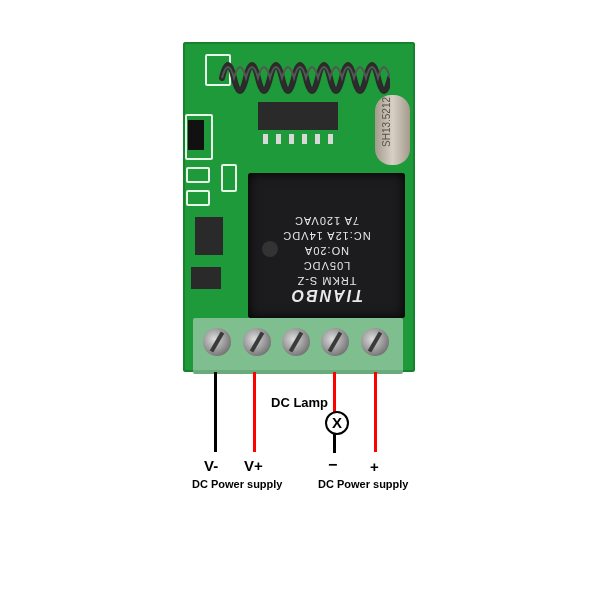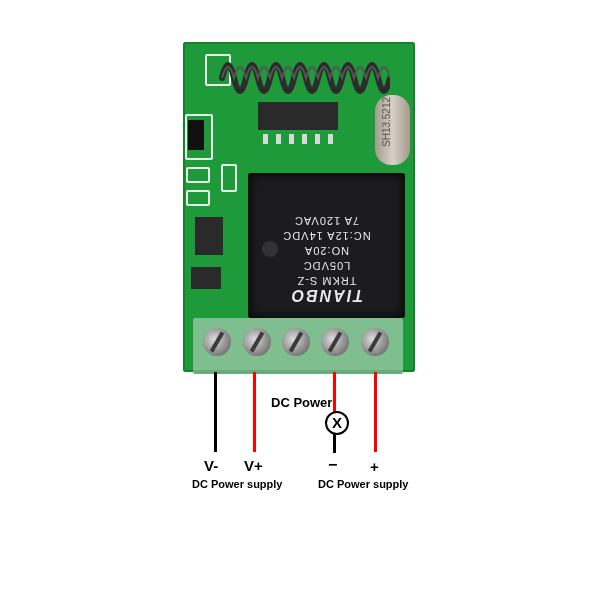--- a/index.html
+++ b/index.html
@@ -80,21 +80,21 @@
   <div class="screw" style="left:128px;"></div>
   <div class="screw" style="left:168px;"></div>
 </div>
 
 <div class="wire" style="left:214px;top:372px;height:80px;background:#000;"></div>
 <div class="wire" style="left:253px;top:372px;height:80px;background:#ff0000;"></div>
 <div class="wire" style="left:333px;top:372px;height:40px;background:#ff0000;"></div>
 <div class="wire" style="left:333px;top:433px;height:20px;background:#000;"></div>
 <div class="wire" style="left:374px;top:372px;height:80px;background:#ff0000;"></div>
 
-<div class="lbl" style="left:271px;top:395px;font-size:13px;">DC Power</div>
+<div class="lbl" style="left:271px;top:395px;font-size:13px;">DC Lamp</div>
 <div class="abs lamp">
   <span>X</span>
 </div>
 
 <div class="lbl" style="left:204px;top:457px;font-size:15px;">V-</div>
 <div class="lbl" style="left:244px;top:457px;font-size:15px;">V+</div>
 <div class="lbl" style="left:192px;top:478px;font-size:11px;">DC Power supply</div>
 <div class="lbl" style="left:328px;top:456px;font-size:16px;">−</div>
 <div class="lbl" style="left:370px;top:458px;font-size:15px;">+</div>
 <div class="lbl" style="left:318px;top:478px;font-size:11px;">DC Power supply</div>

